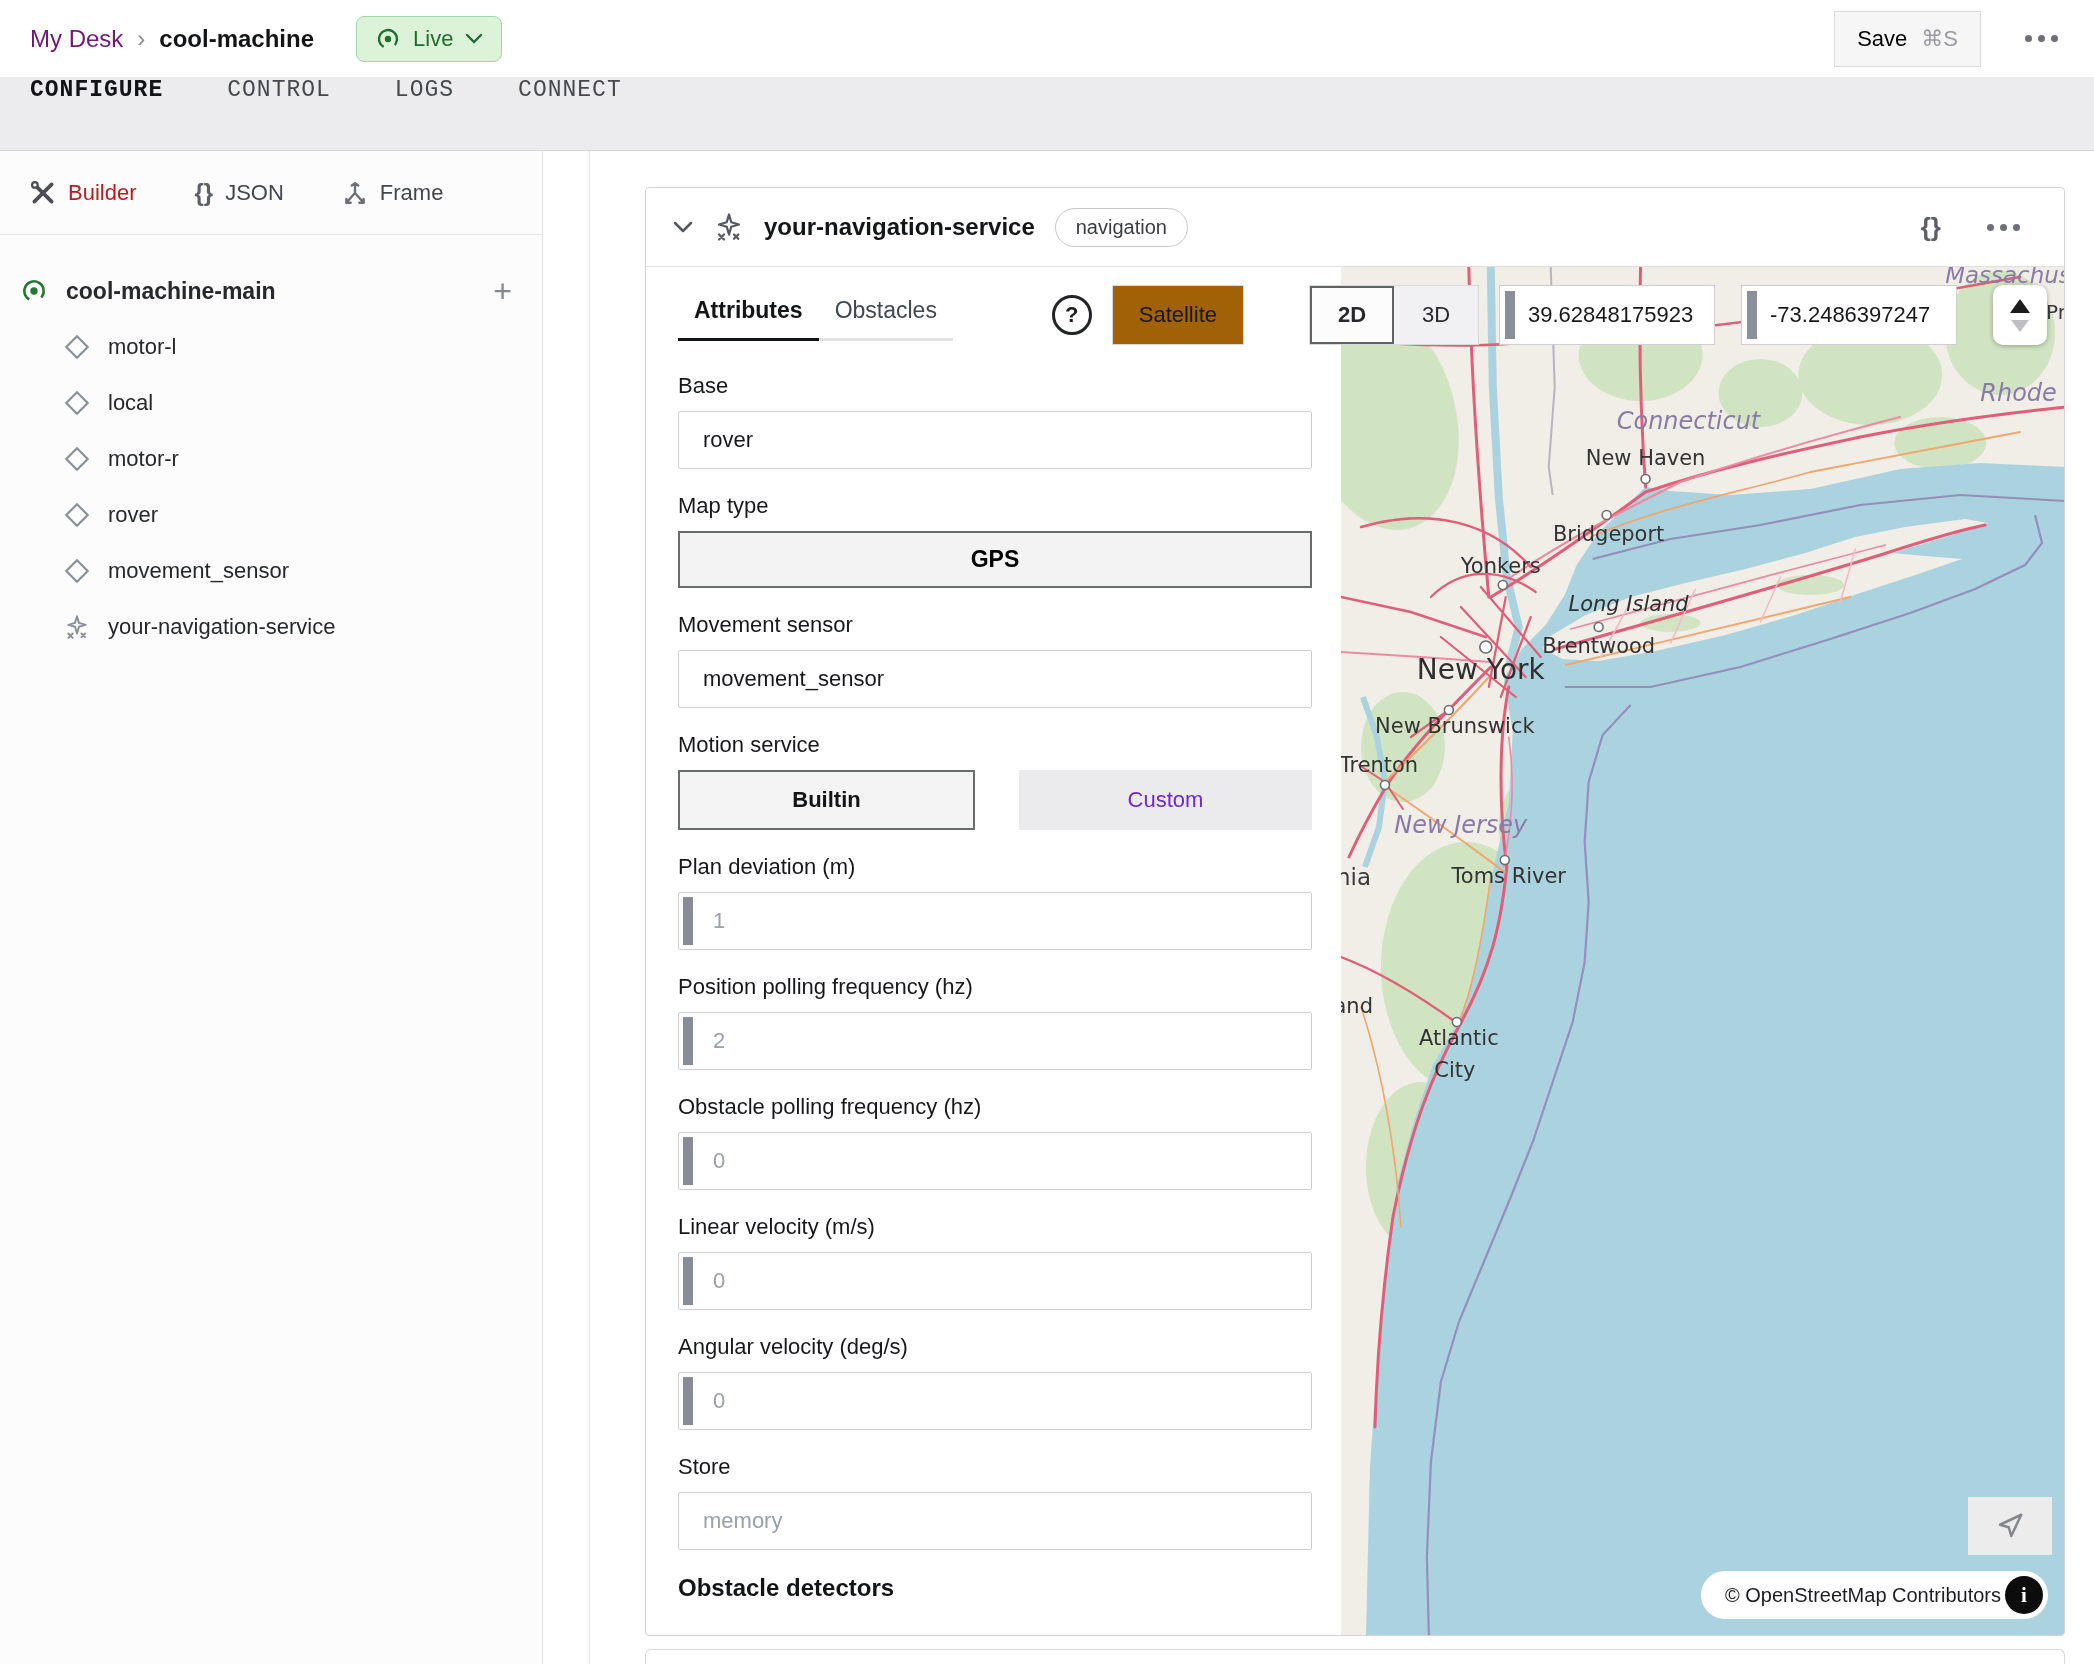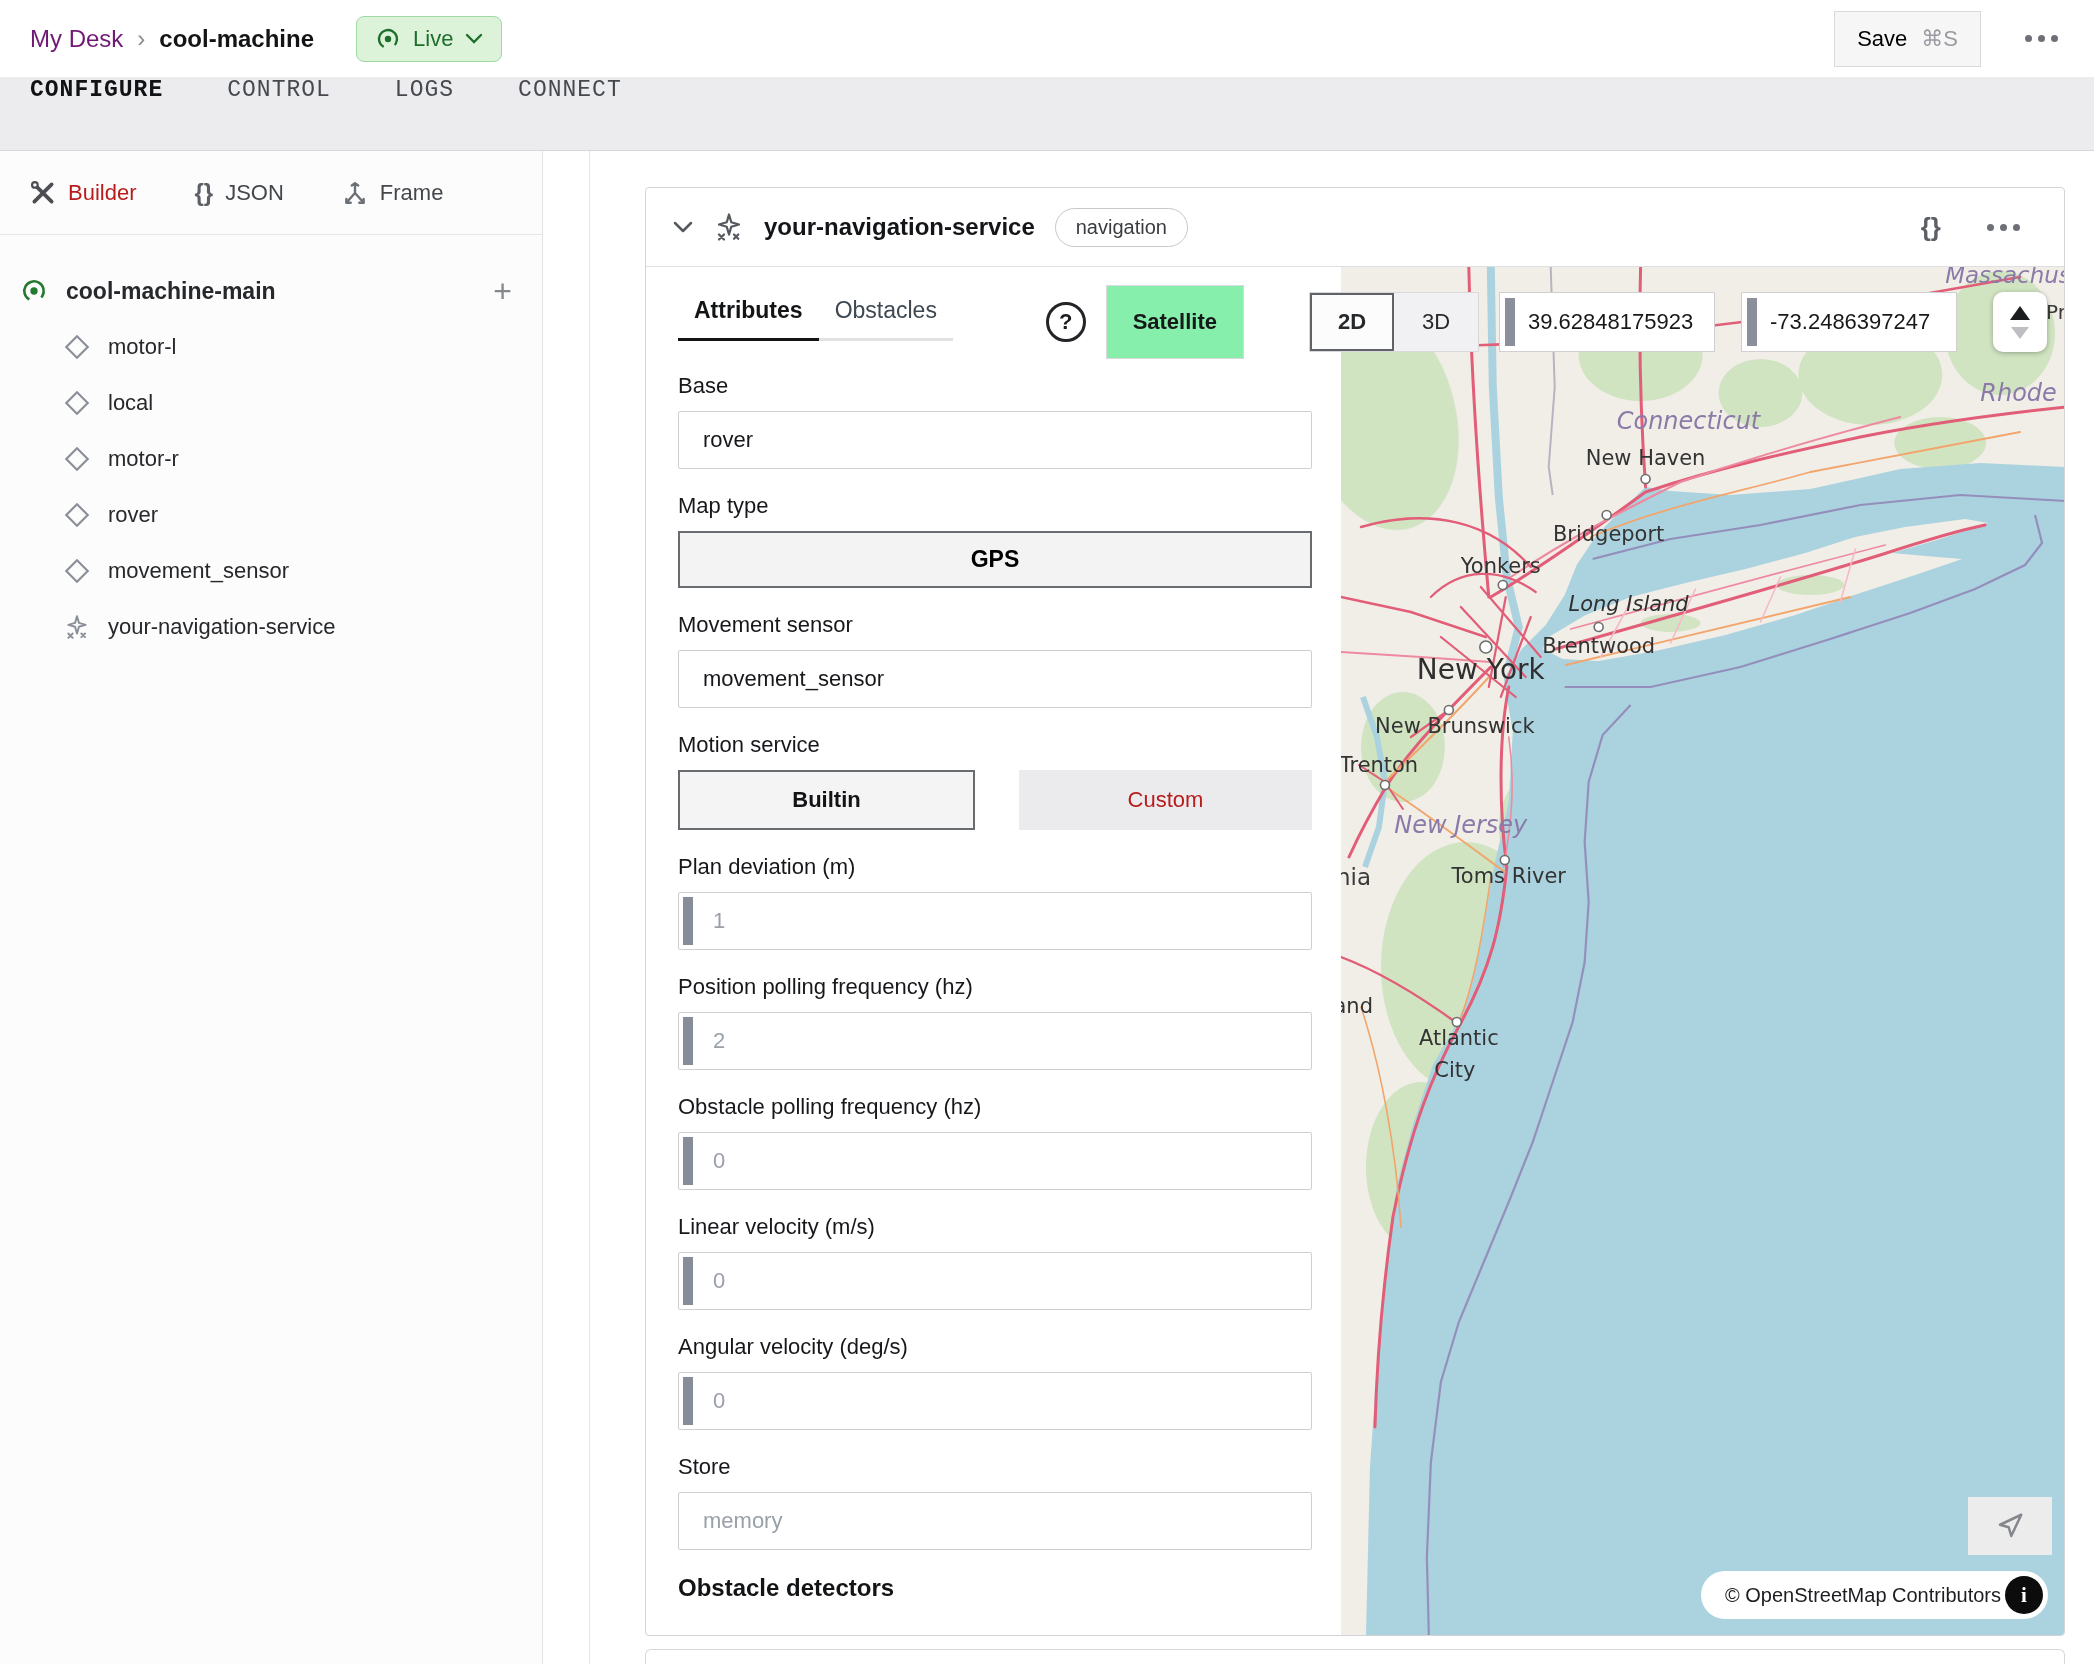--- a/index.html
+++ b/index.html
@@ -71,29 +71,29 @@
     font-size:22px; font-family:inherit; color:#17181b; padding:0 20px 0 24px; outline:none; }
   .finput.accent input { padding-left:34px; }
   .finput.accent::before { content:""; position:absolute; left:5px; top:5px; bottom:5px; width:10px;
     background:#868d98; z-index:2; }
   .finput input::placeholder { color:#9aa0a8; opacity:1; }
   .gps-btn { width:100%; height:57px; background:#f3f3f4; border:2px solid #686b70;
     font-size:23px; font-weight:bold; font-family:inherit; cursor:pointer; }
   .seg { display:flex; width:100%; height:60px; }
   .seg .opt { flex:1; display:flex; align-items:center; justify-content:center; font-size:22px; cursor:pointer; }
   .seg .opt.active { background:#f4f4f5; border:2px solid #686b70; font-weight:bold; color:#131416; }
-  .seg .opt.idle { background:#ebebee; color:#b91c1c;margin-left:44px; }
+  .seg .opt.idle { background:#ebebee; color:#6d28d9;margin-left:44px; }
   .section-heading { margin-top:22px; font-size:24px; font-weight:bold; color:#131416; }
 
   
   .card-toolbar { position:absolute; top:97px; right:17px; display:flex; align-items:center; gap:20px; z-index:6; }
   .help { width:40px; height:40px; border:3px solid #222428; border-radius:50%; display:flex;
     align-items:center; justify-content:center; font-size:22px; font-weight:bold; background:#fff; cursor:pointer; }
-  .tool-btn { height:74px; padding:0 26px; background:#86efac; border:1px solid #d9d9dc;
-    font-size:22px; font-family:inherit; color:#17181a; cursor:pointer;font-weight:bold; }
+  .tool-btn { height:60px; padding:0 26px; background:#a16207; border:1px solid #d9d9dc;
+    font-size:22px; font-family:inherit; color:#17181a; cursor:pointer; }
   .mode-group { display:flex; height:60px; border:1px solid #d9d9dc; background:#f1f1f3;margin-left:45px; }
   .mode { width:84px; display:flex; align-items:center; justify-content:center; font-size:22px; cursor:pointer; color:#26282b; }
   .mode.active { background:#fcfcfd; border:2px solid #5f6368; font-weight:bold; }
   .coord { position:relative; width:216px; height:60px; background:#fff; border:1px solid #cfcfd2; }
   .coord::before { content:""; position:absolute; left:5px; top:5px; bottom:5px; width:10px; background:#8a8f9a; }
   .coord input { width:100%; height:100%; border:none; outline:none; background:transparent;
     font-size:22px; font-family:Liberation Sans, sans-serif; color:#17181a; padding:0 6px 0 28px; }
   .stepper { width:54px; height:60px; margin-left:16px; background:#fff; border-radius:10px;
     box-shadow:0 1px 5px rgba(0,0,0,.3); display:flex; flex-direction:column; align-items:center;
     justify-content:center; gap:7px; cursor:pointer; }

